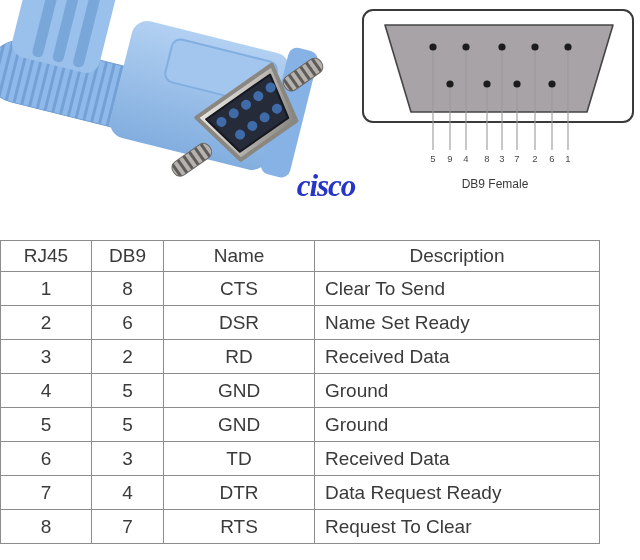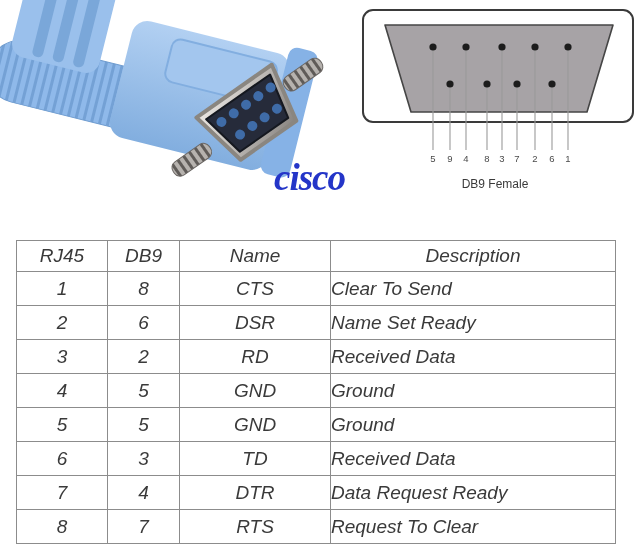--- a/index.html
+++ b/index.html
@@ -3,42 +3,41 @@
 <meta charset="utf-8">
 <style>
   html,body { margin:0; padding:0; background:#ffffff; }
   .stage {
     position:relative; width:640px; height:560px; background:#ffffff;
     font-family:"Liberation Sans", sans-serif; overflow:hidden;
     color:var(--table_text, #3a3a3a);
   }
   .photo { position:absolute; left:0; top:0; width:350px; height:230px; }
   .brand {
-    position:absolute; left:274px; top:156px; width:104px; 
+    position:absolute; left:274px; top:168px; width:104px; text-align:center;
     font-family:"Liberation Serif", serif; font-style:italic; font-weight:bold;
-    font-size:37px; letter-spacing:-1px; color:var(--brand, #2435c8);
+    font-size:31px; letter-spacing:-1px; color:var(--brand, #2435c8);
   }
   .diagram { position:absolute; left:350px; top:0; width:290px; height:170px; }
   .caption {
     position:absolute; left:350px; top:177px; width:290px; text-align:center;
     font-size:12px; color:#3a3a3a;
   }
   table.pinout {
-    position:absolute; left:16px; top:240px; width:600px;
+    position:absolute; left:0; top:240px; width:600px;
     border-collapse:collapse; font-size:19px; color:var(--table_text, #3a3a3a);
     table-layout:fixed;
-    font-style:italic;
   }
   .pinout th, .pinout td {
     border:1px solid var(--table_border, #8c8c8c);
     text-align:center; vertical-align:middle; padding:0; font-weight:normal;
     height:33px; overflow:hidden; white-space:nowrap;
   }
   .pinout thead th { height:30px; }
-  .pinout th.desc, .pinout td.desc { text-align:left; }
+  .pinout th.desc, .pinout td.desc { text-align:left; padding-left:10px; }
   .pin-label { font-size:9.5px; fill:#4a4a4a; }
   svg text { font-family:"Liberation Sans", sans-serif; }
 </style>
 </head>
 <body>
 
 <div class="stage">
 
   <svg class="photo" viewBox="0 0 350 230">
     <defs>

